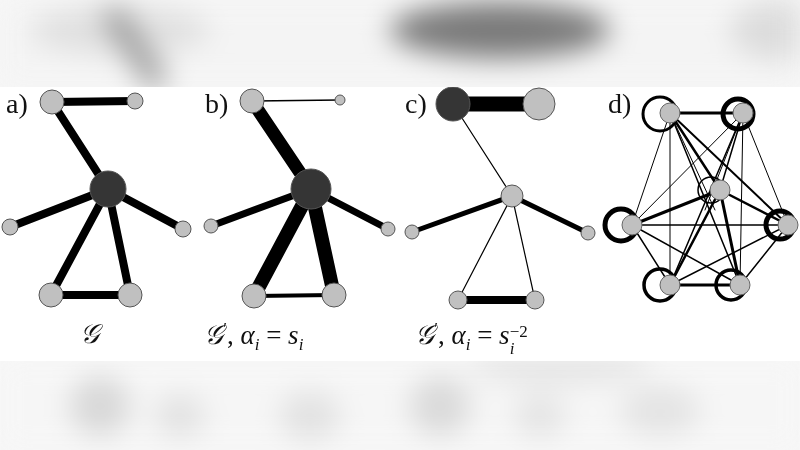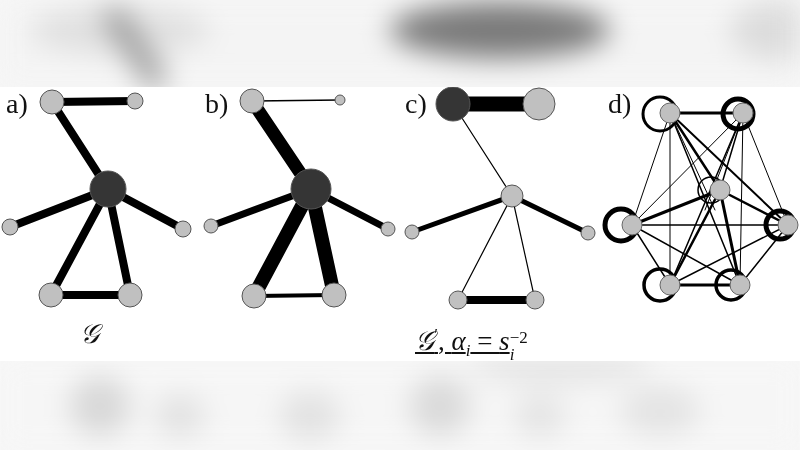--- a/index.html
+++ b/index.html
@@ -175,21 +175,24 @@
 
   <div class="panel-label" style="left:6px; top:3px;">a)</div>
   <div class="panel-label" style="left:205px; top:3px;">b)</div>
   <div class="panel-label" style="left:405px; top:3px;">c)</div>
   <div class="panel-label" style="left:608px; top:3px;">d)</div>
 
   <div class="caption" style="left:80px; top:233px;">
     <span class="g">𝒢</span>
   </div>
 
+  <div class="caption" style="left:204px; top:233px;">
+    <span class="g">𝒢</span><sup>′</sup><span>, </span><span class="it">α</span><sub class="it">i</sub><span> = </span><span class="it">s</span><sub class="it">i</sub>
+  </div>
 
-  <div class="caption" style="left:415px; top:239px;text-decoration:underline;">
+  <div class="caption" style="left:415px; top:233px;">
     <span class="g">𝒢</span><sup>′</sup><span>, </span><span class="it">α</span><sub class="it">i</sub><span> = </span><span class="it">s</span><span style="display:inline-flex; flex-direction:column; vertical-align:middle; line-height:1; font-size:17px; position:relative; top:2px;">
         <span>−2</span>
         <span class="it">i</span>
       </span>
   </div>
 
 </div>
 
 </body></html>

